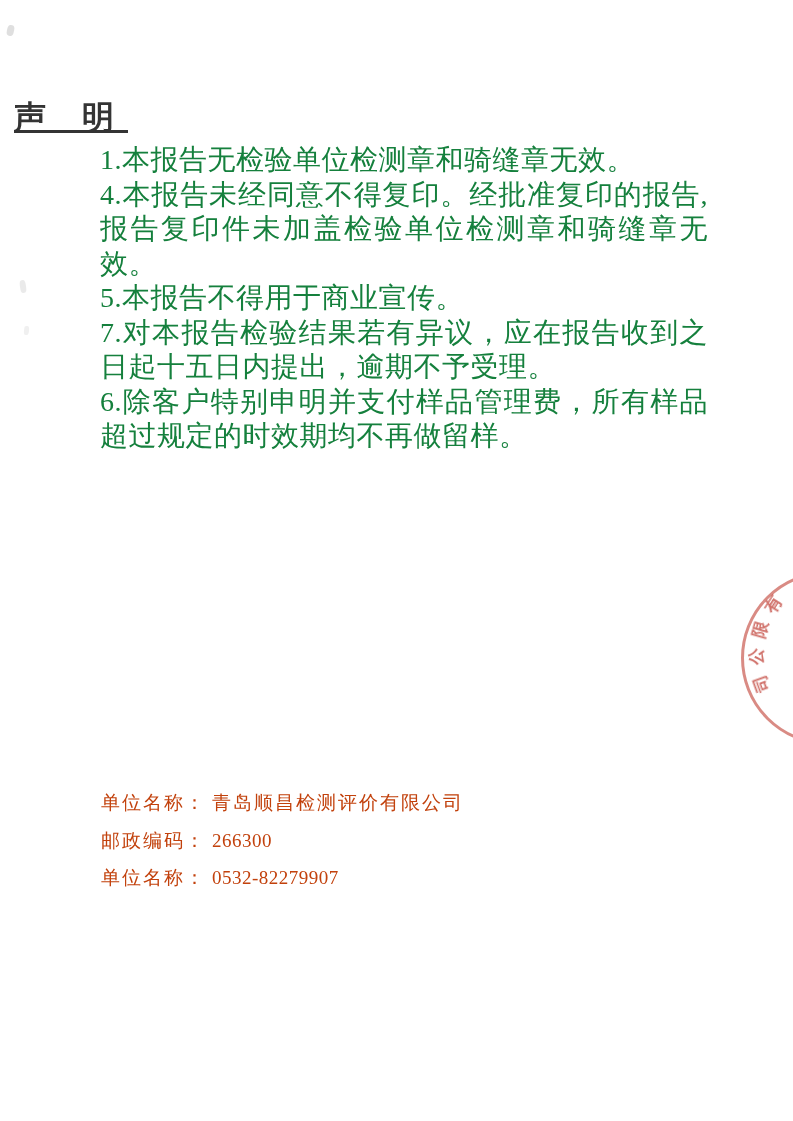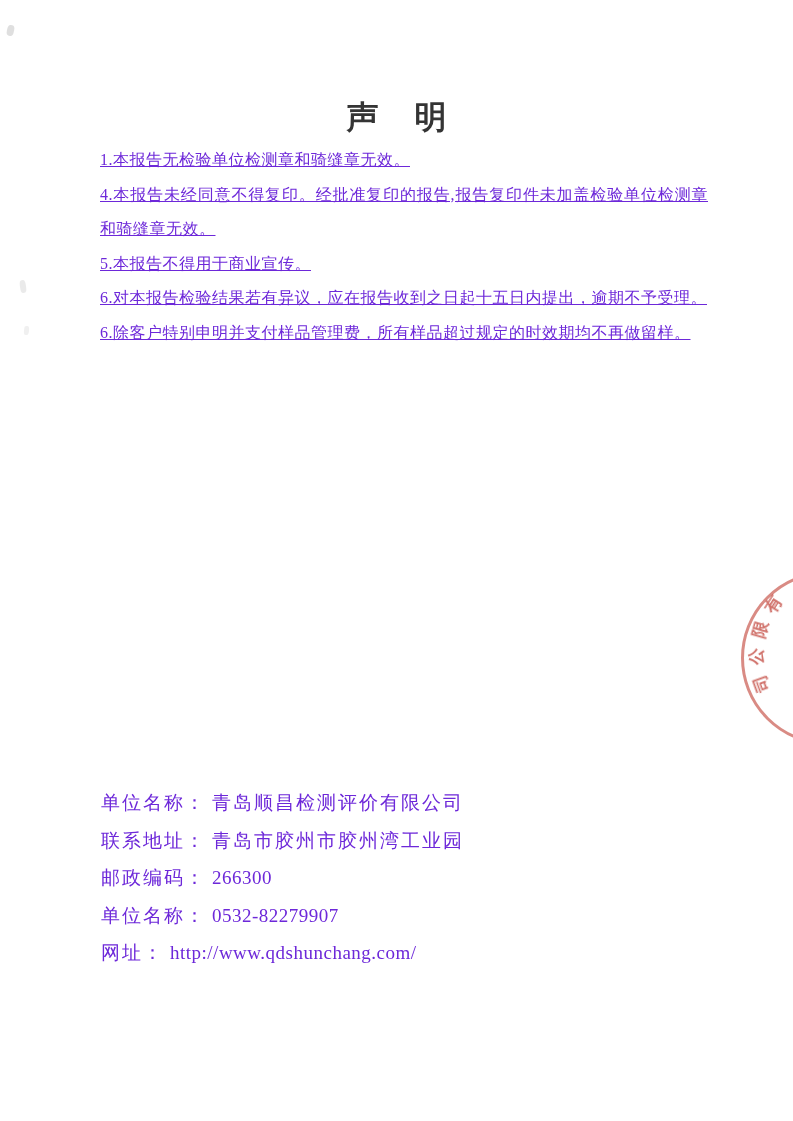--- a/index.html
+++ b/index.html
@@ -15,52 +15,52 @@
     background: #ffffff;
     overflow: hidden;
     font-family: "Liberation Serif", "DejaVu Serif", serif;
     color: #3f3f3f;
   }
   .doc-title {
     position: absolute;
     top: 96px;
     left: 0;
     width: 100%;
-    text-align: center;
+    text-align: left;
     font-size: 32px;
     font-weight: 600;
     color: #343434;
     letter-spacing: 14px;
     text-indent: 14px; 
+    text-decoration: underline;
   }
   .statements {
     position: absolute;
     top: 143px;
     left: 100px;
     width: 608px;
   }
   .statement-item {
-    font-size: 16px;
+    font-size: 28px;
     line-height: 34.5px;
     text-align: justify;
     text-justify: inter-ideograph;
     letter-spacing: 0.5px;
-    color: #6d28d9;
-    text-decoration: underline;
+    color: #15803d;
   }
   .contact-block {
     position: absolute;
     top: 784px;
     left: 101px;
     width: 560px;
   }
   .contact-row {
     font-size: 19px;
     line-height: 37.5px;
-    color: #6d28d9;
+    color: #c2410c;
     white-space: nowrap;
   }
   .contact-label {
     letter-spacing: 2px;
     margin-right: 6px;
   }
   .contact-value {
     letter-spacing: 2px;
   }
   .contact-value.latin {
@@ -108,39 +108,33 @@
 <body>
 
 <div class="page">
 
   <div class="doc-title">声 明</div>
 
   <div class="statements">
     <div class="statement-item">1.本报告无检验单位检测章和骑缝章无效。</div>
     <div class="statement-item">4.本报告未经同意不得复印。经批准复印的报告,报告复印件未加盖检验单位检测章和骑缝章无效。</div>
     <div class="statement-item">5.本报告不得用于商业宣传。</div>
-    <div class="statement-item">6.对本报告检验结果若有异议，应在报告收到之日起十五日内提出，逾期不予受理。</div>
+    <div class="statement-item">7.对本报告检验结果若有异议，应在报告收到之日起十五日内提出，逾期不予受理。</div>
     <div class="statement-item">6.除客户特别申明并支付样品管理费，所有样品超过规定的时效期均不再做留样。</div>
   </div>
 
   <div class="contact-block">
     <div class="contact-row">
       <span class="contact-label">单位名称：</span><span class="contact-value">青岛顺昌检测评价有限公司</span>
     </div>
     <div class="contact-row">
-      <span class="contact-label">联系地址：</span><span class="contact-value">青岛市胶州市胶州湾工业园</span>
-    </div>
-    <div class="contact-row">
       <span class="contact-label">邮政编码：</span><span class="contact-value latin">266300</span>
     </div>
     <div class="contact-row">
       <span class="contact-label">单位名称：</span><span class="contact-value latin">0532-82279907</span>
-    </div>
-    <div class="contact-row">
-      <span class="contact-label">网址：</span><span class="contact-value latin">http://www.qdshunchang.com/</span>
     </div>
   </div>
 
   <div class="seal">
     <div class="seal-ring"></div>
     <span class="seal-char c0">有</span>
     <span class="seal-char c1">限</span>
     <span class="seal-char c2">公</span>
     <span class="seal-char c3">司</span>
   </div>

